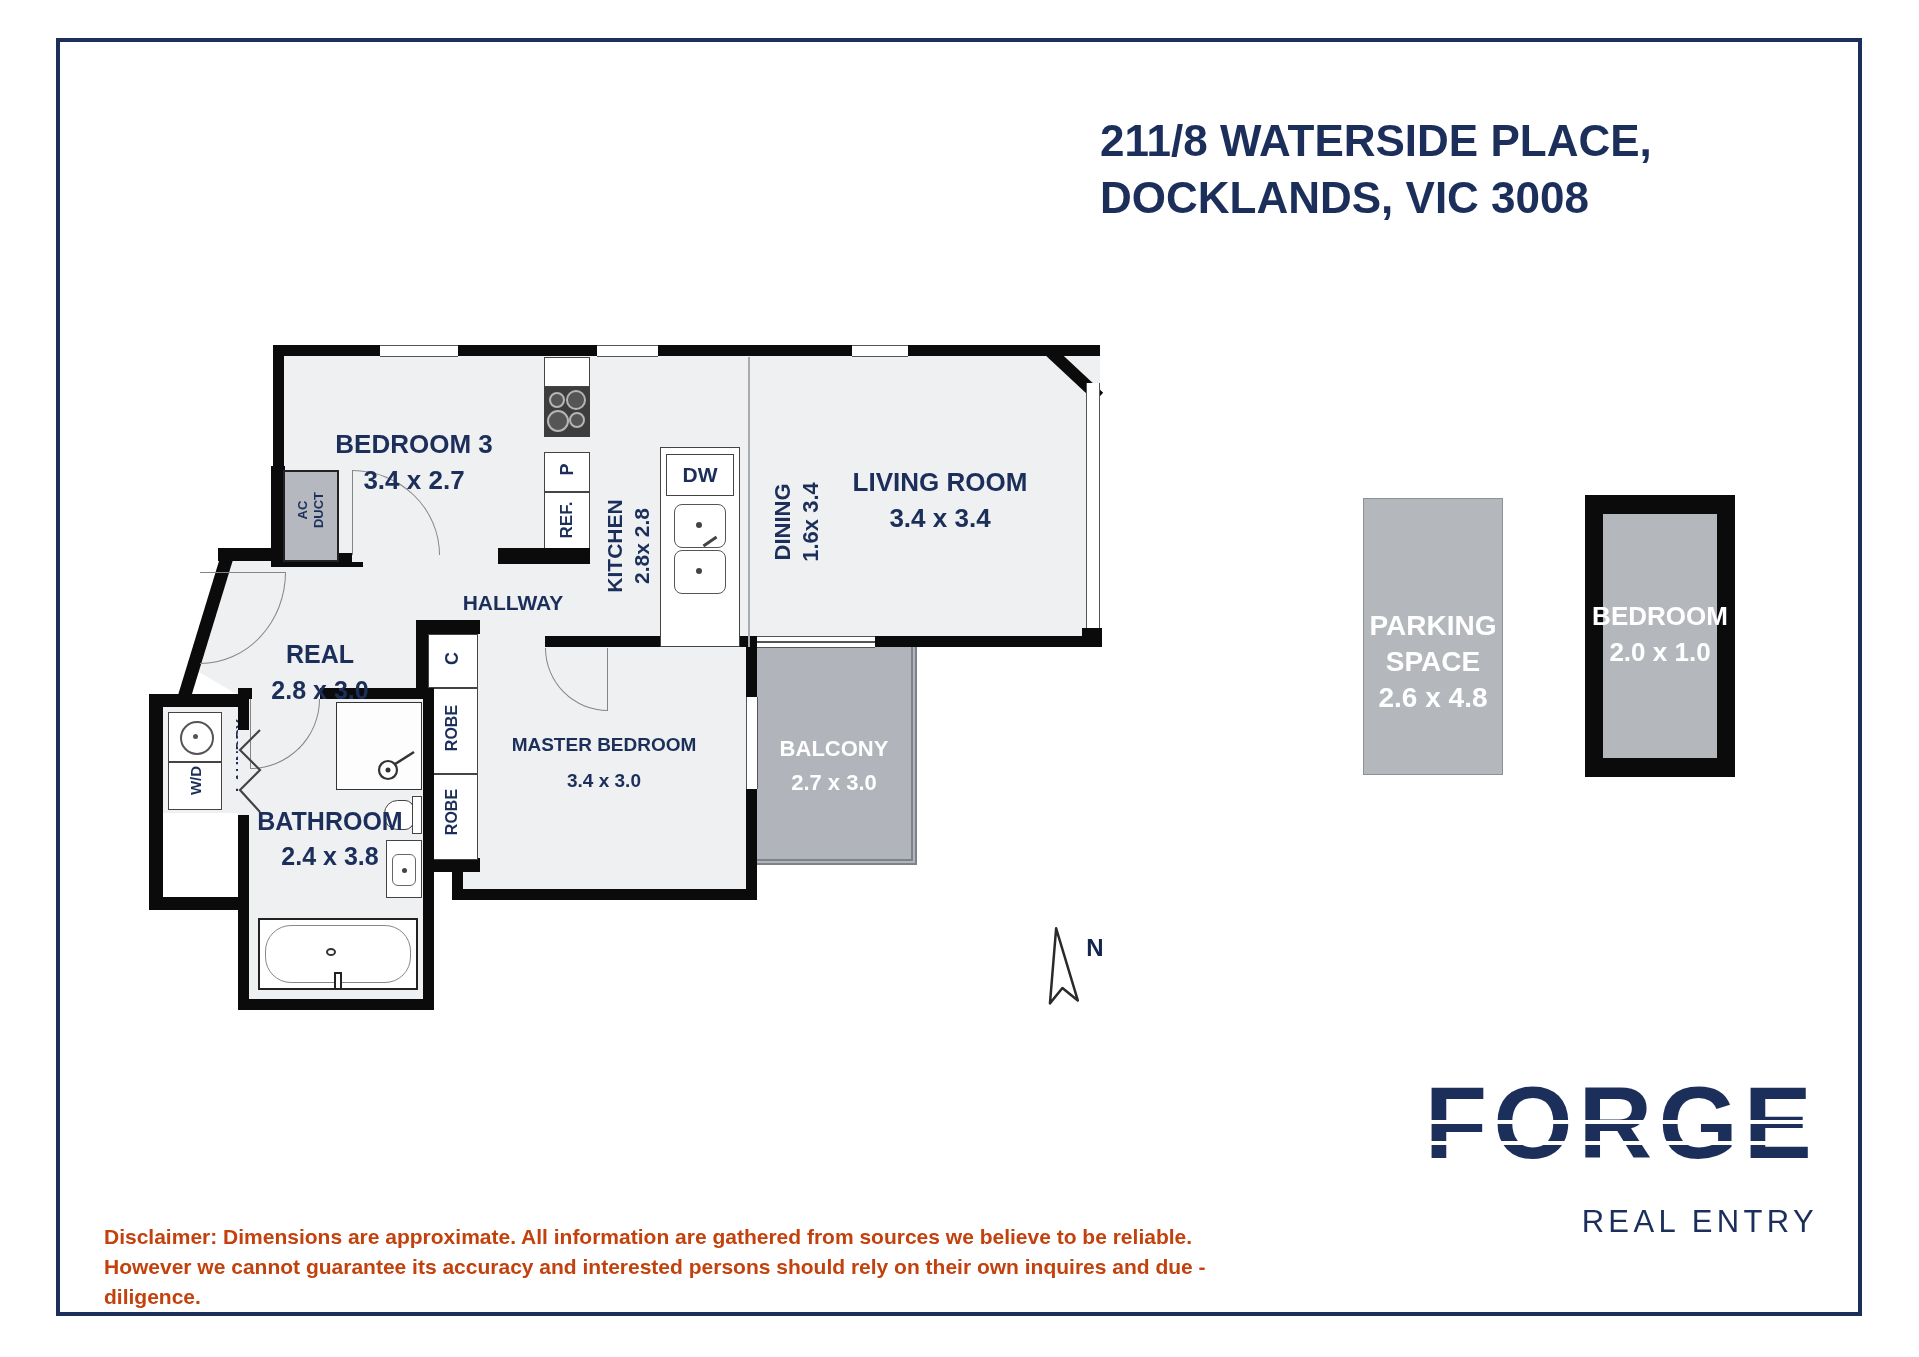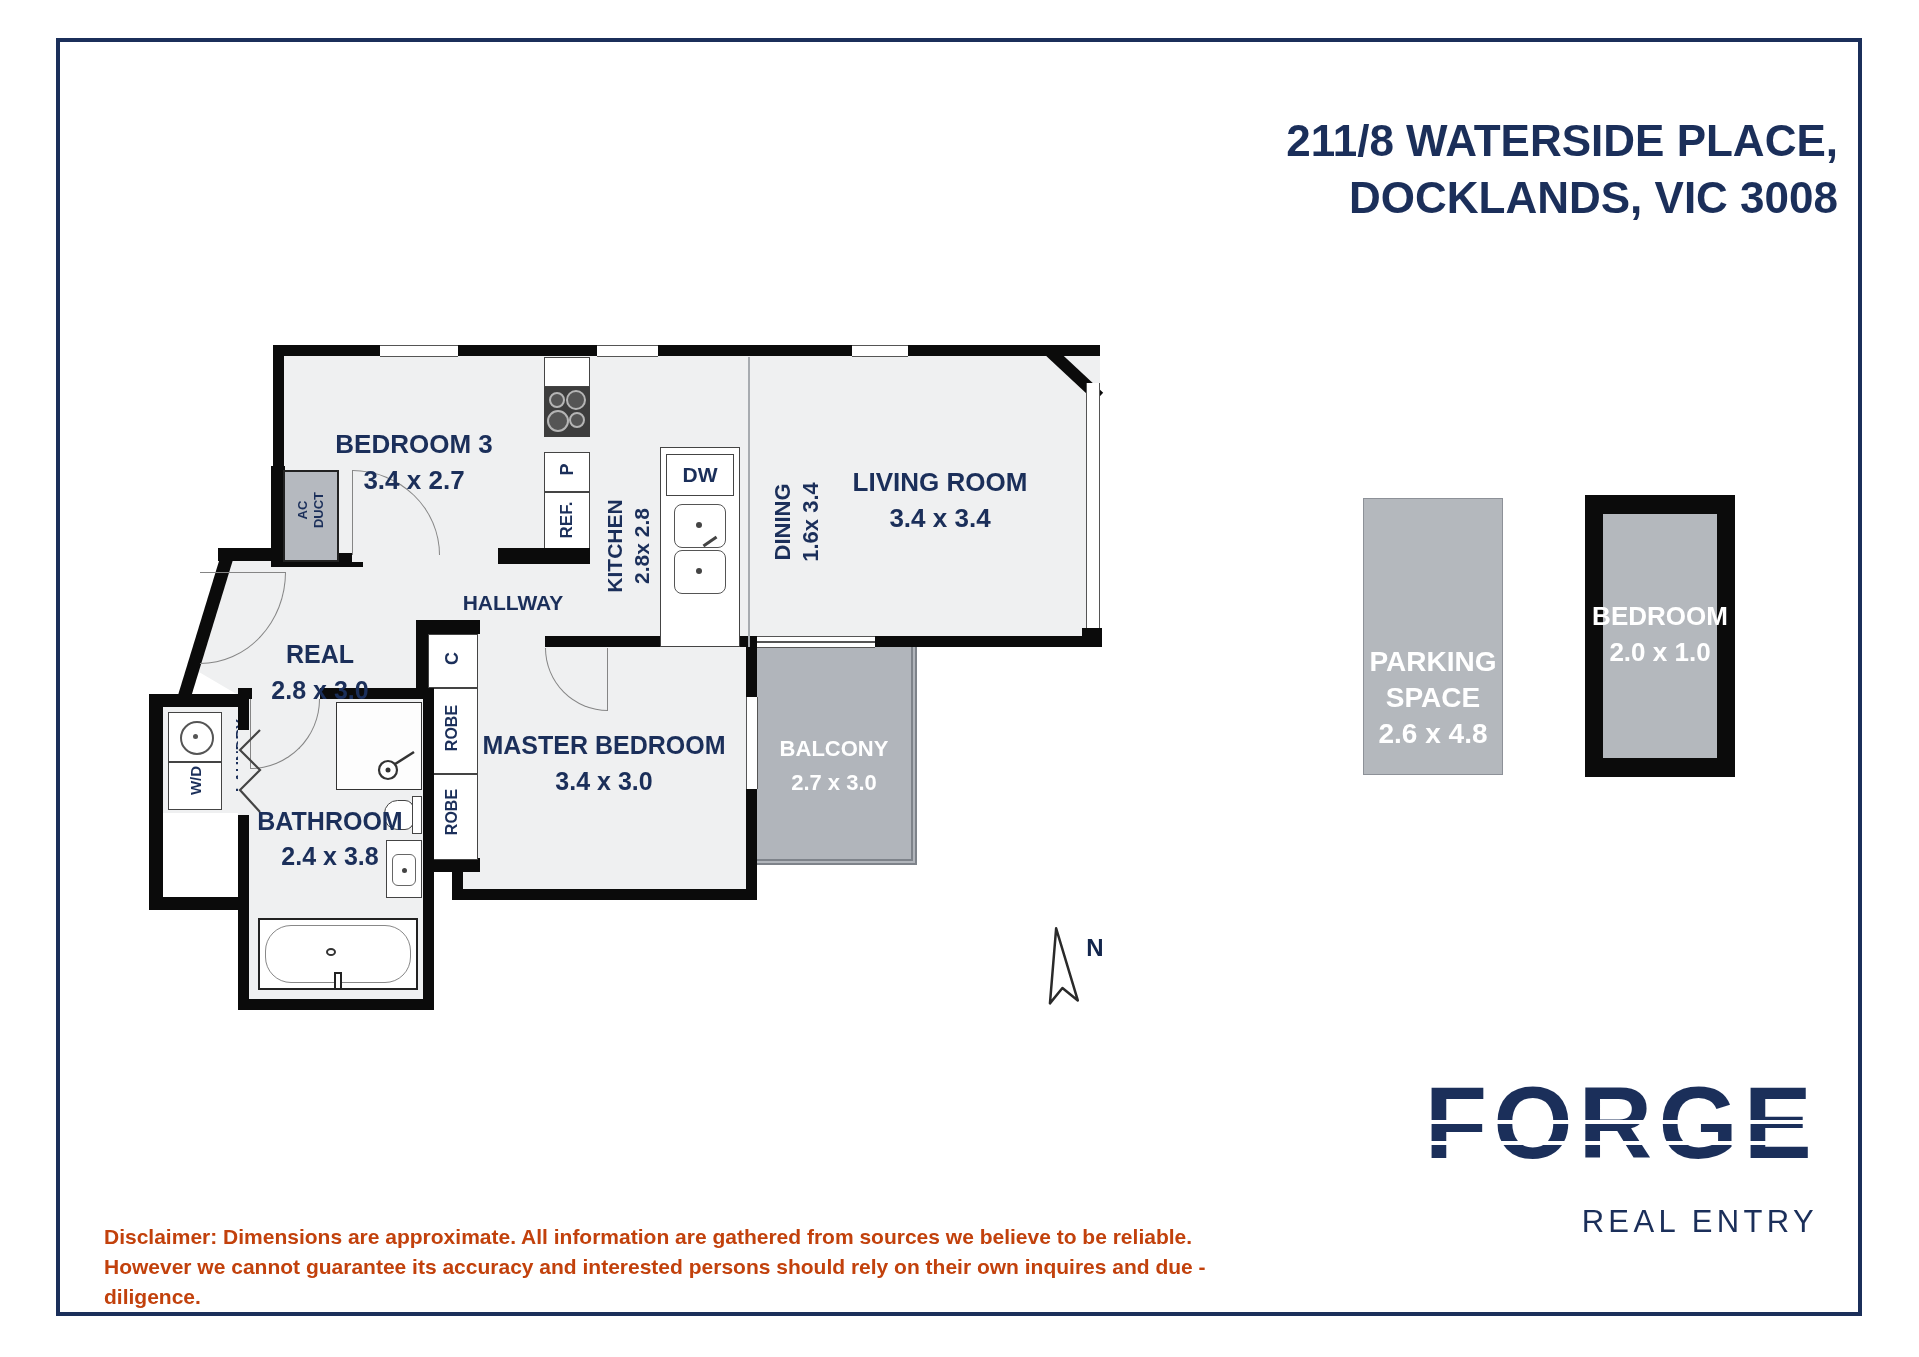--- a/index.html
+++ b/index.html
@@ -15,21 +15,21 @@
   .win-h{position:absolute;background:#fff;border-top:1.5px solid #555;border-bottom:1.5px solid #555;box-sizing:border-box;}
   .win-v{position:absolute;background:#fff;border-left:1.5px solid #555;border-right:1.5px solid #555;box-sizing:border-box;}
   .arc{position:absolute;box-sizing:border-box;border:0 solid #858585;}
   .wtxt{position:absolute;color:#fff;font-weight:bold;text-align:center;white-space:nowrap;}
 </style>
 </head>
 <body>
 
 <div class="abs" style="left:56px;top:38px;width:1806px;height:1278px;border:4px solid #1b2f5a;box-sizing:border-box;"></div>
 
-<div class="abs" style="left:1100px;top:112px;width:738px;text-align:right;color:#1b2f5a;font-weight:bold;font-size:44px;line-height:57px;">
+<div class="abs" style="left:1100px;top:112px;width:738px;color:#1b2f5a;font-weight:bold;font-size:44px;line-height:57px;">
   <div>211/8 WATERSIDE PLACE,</div>
   <div>DOCKLANDS, VIC 3008</div>
 </div>
 
 <div class="room" style="left:273px;top:345px;width:282px;height:228px;"></div>
 
 <div class="room" style="left:544px;top:345px;width:556px;height:302px;border-left:none;border-right:none;"></div>
 
 <div class="room" style="left:452px;top:636px;width:305px;height:264px;"></div>
 
@@ -159,35 +159,35 @@
 </div>
 <div class="lbl" style="left:810px;top:464px;width:260px;font-size:26px;line-height:36px;">
   <div>LIVING ROOM</div>
     <div>3.4 x 3.4</div>
 </div>
 <div class="lbl" style="left:413px;top:591px;width:200px;font-size:21px;">HALLWAY</div>
 <div class="lbl" style="left:220px;top:636px;width:200px;font-size:25px;line-height:36px;">
   <div>REAL</div>
     <div>2.8 x 3.0</div>
 </div>
-<div class="lbl" style="left:464px;top:727px;width:280px;font-size:25px;line-height:36px;">
+<div class="lbl" style="left:464px;top:727px;width:280px;font-size:19px;line-height:36px;">
   <div>MASTER BEDROOM</div>
     <div>3.4 x 3.0</div>
 </div>
 <div class="lbl" style="left:230px;top:804px;width:200px;font-size:25px;line-height:35px;">
   <div>BATHROOM</div>
     <div>2.4 x 3.8</div>
 </div>
 <div class="wtxt" style="left:757px;top:732px;width:154px;font-size:22px;line-height:34px;">
   <div>BALCONY</div>
     <div>2.7 x 3.0</div>
 </div>
 
 <div class="graybox" style="left:1363px;top:498px;width:140px;height:277px;border:1px solid #8d9198;box-sizing:border-box;"></div>
-<div class="wtxt" style="left:1363px;top:608px;width:140px;font-size:28px;line-height:36px;margin-top:36px;">
+<div class="wtxt" style="left:1363px;top:608px;width:140px;font-size:28px;line-height:36px;">
   <div>PARKING</div>
     <div>SPACE</div>
     <div>2.6 x 4.8</div>
 </div>
 
 <div class="abs" style="left:1585px;top:495px;width:150px;height:282px;background:#0b0b0b;"></div>
 <div class="graybox" style="left:1603px;top:514px;width:114px;height:244px;"></div>
 <div class="wtxt" style="left:1585px;top:598px;width:150px;font-size:26px;line-height:36px;">
   <div>BEDROOM</div>
     <div>2.0 x 1.0</div>

